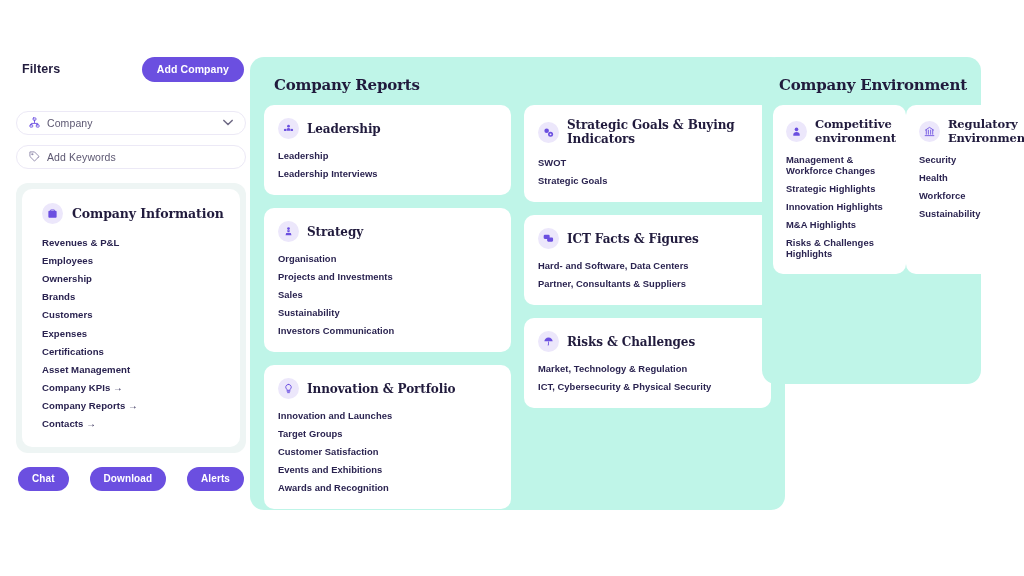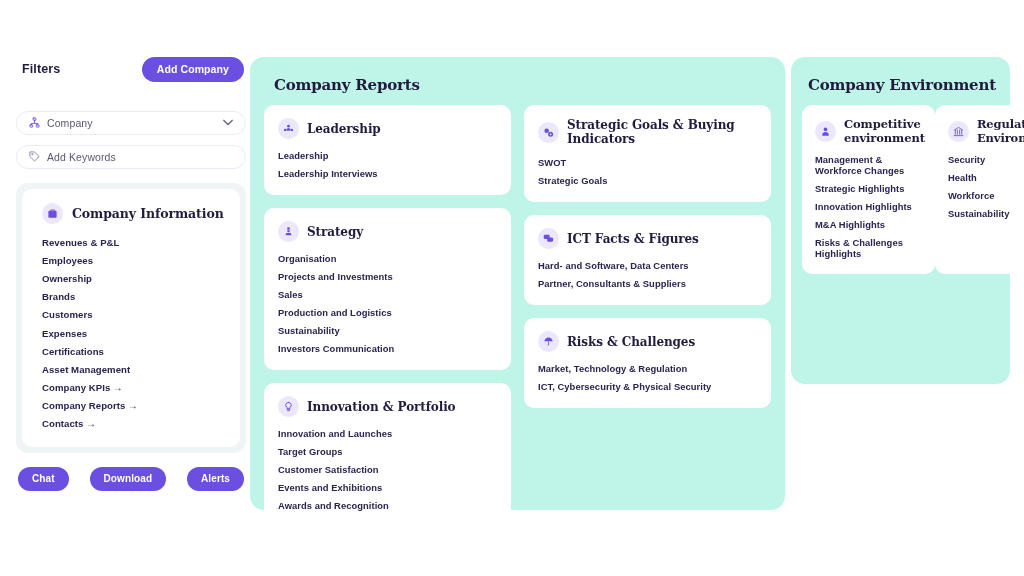--- a/index.html
+++ b/index.html
@@ -194,21 +194,21 @@
     font-weight: bold;
     color: #2a2350;
     padding: 3.5px 0;
     letter-spacing: .05px;
     cursor: pointer;
   }
 
   
   .env-panel {
     position: absolute;
-    left: 791px;
+    left: 762px;
     top: 57px;
     width: 219px;
     height: 327px;
     background: #bff5e8;
     border-radius: 14px;
     padding: 16px 11px;
   }
 
   .env-panel .panel-title { margin: 3px 0 11px 6px; }
 
@@ -337,21 +337,20 @@
                 <circle cx="12" cy="5.5" r="3"></circle>
                 <path d="M9 9.5h6l-1 4h-4l-1-4zM7 15h10l1.5 5h-13L7 15z"></path>
               </svg>
             </span>
             <span class="card-title">Strategy</span>
           </div>
           <ul class="u-list">
             <li>Organisation</li>
             <li>Projects and Investments</li>
             <li>Sales</li>
-            <li>Production and Logistics</li>
             <li>Sustainability</li>
             <li>Investors Communication</li>
           </ul>
         </div>
 
         <div class="u-card">
           <div class="card-head">
             <span class="icon-badge">
               <svg width="11" height="11" viewBox="0 0 24 24" fill="none" stroke="#6b4fe0" stroke-width="2" stroke-linecap="round" stroke-linejoin="round">
                 <path d="M9 18h6M10 21h4"></path>

